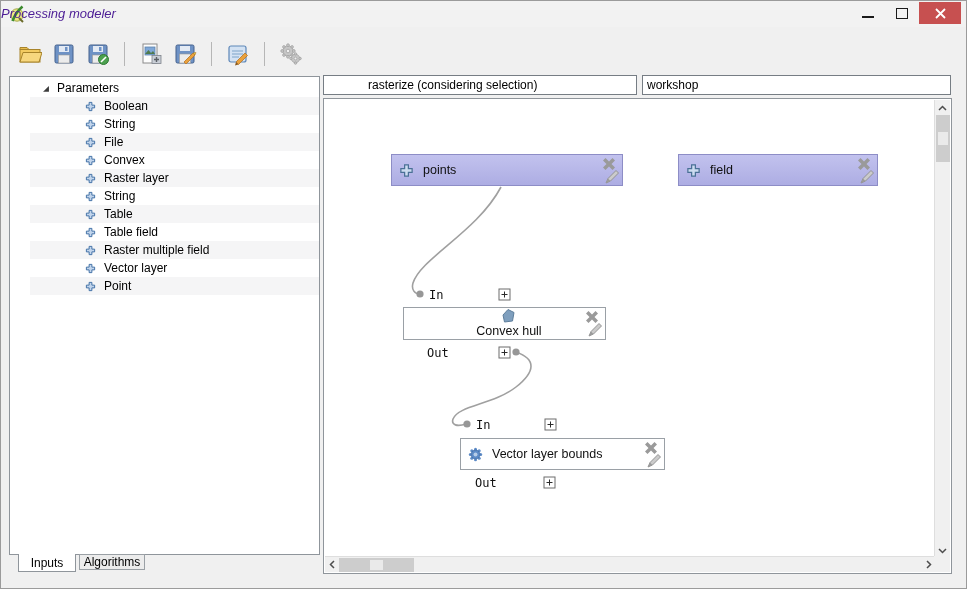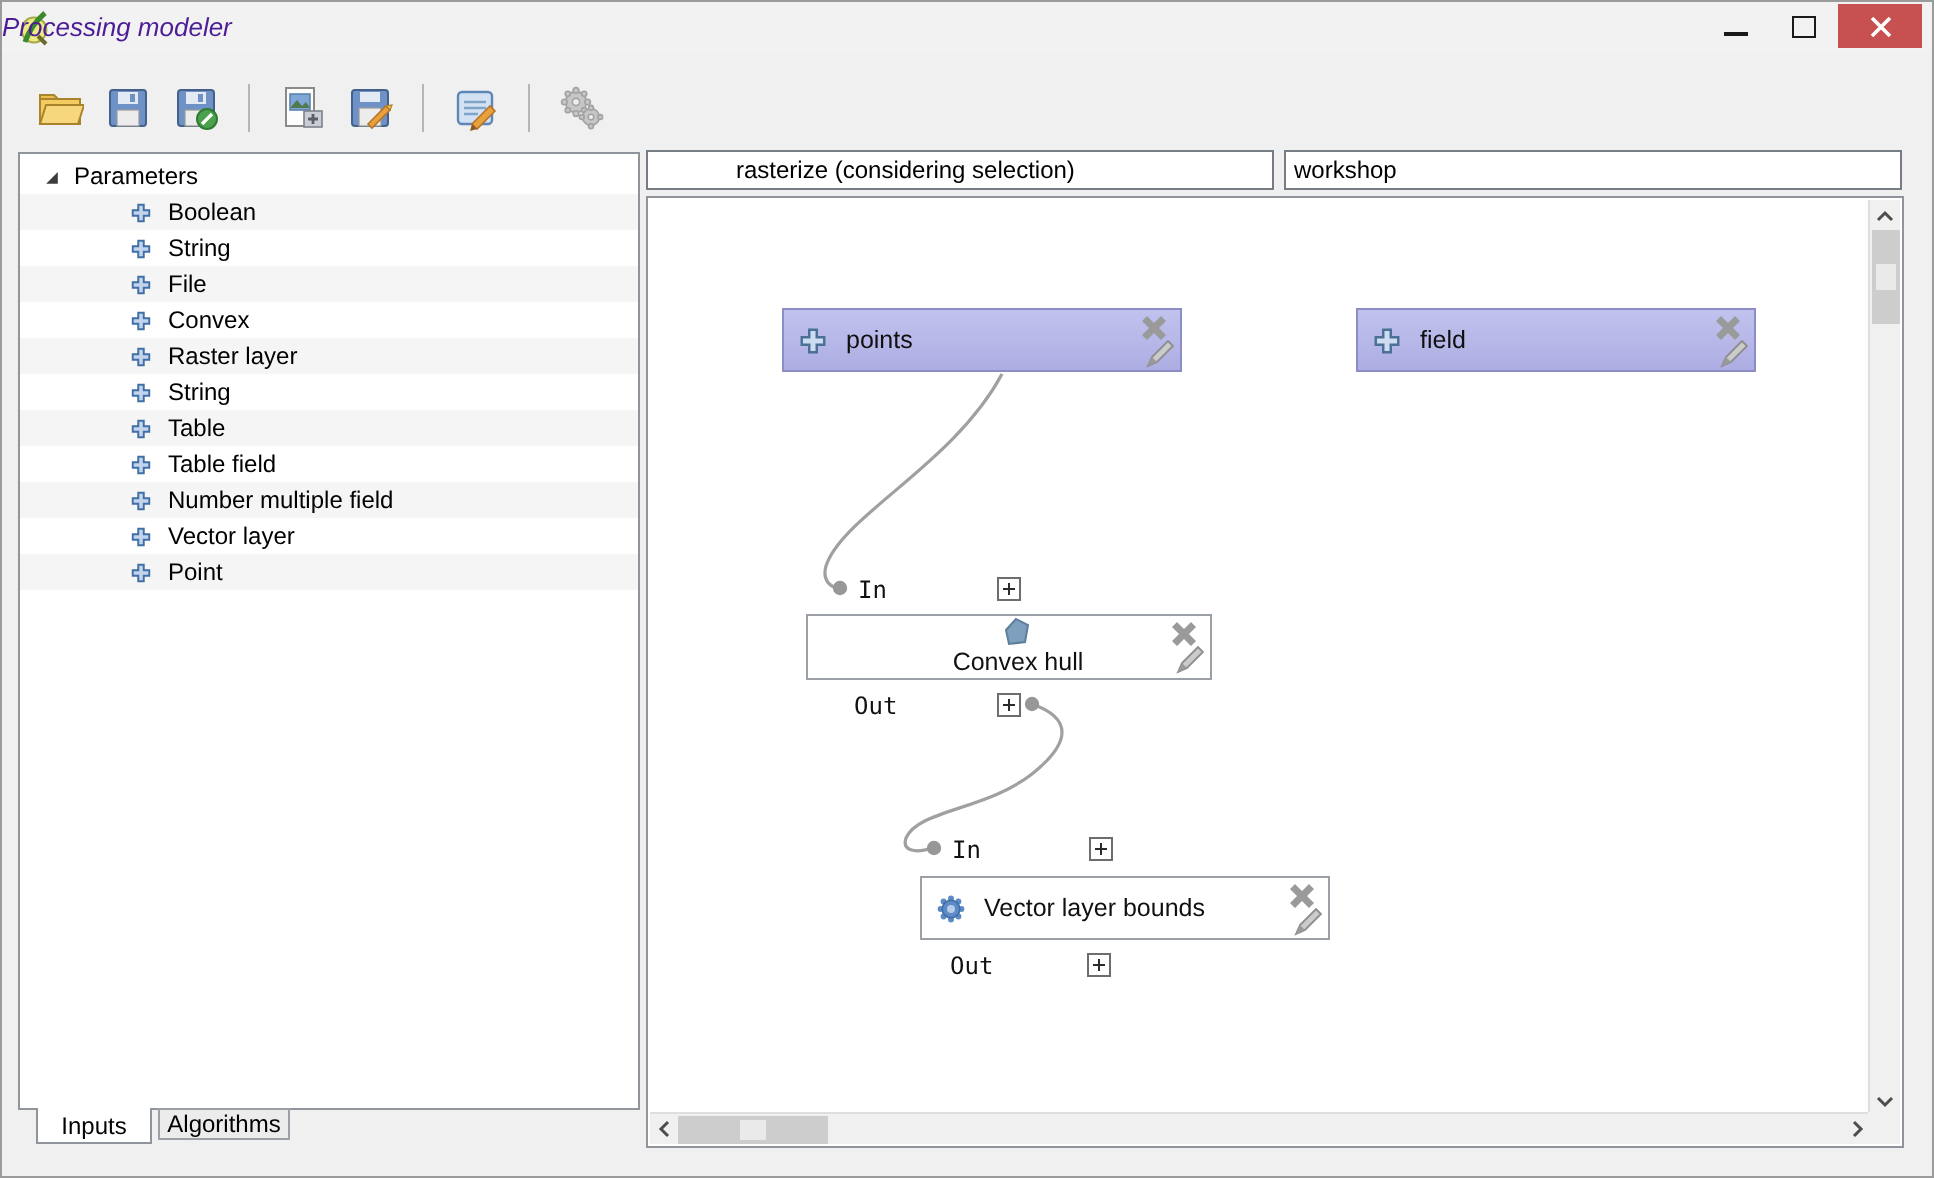--- a/index.html
+++ b/index.html
@@ -14,21 +14,21 @@
   .btn-max{left:886px;width:30px;}
   .btn-close{left:918px;width:42px;background:#c75050;}
   .min-glyph{width:12px;height:2px;background:#1a1a1a;margin-top:8px;}
   .max-glyph{width:10px;height:9px;border:1.5px solid #1a1a1a;background:transparent;}
   
   .toolbar{position:absolute;left:16px;top:38px;height:30px;display:flex;align-items:center;gap:8px;}
   .tbtn{width:26px;height:28px;display:flex;align-items:center;justify-content:center;}
   .tsep{width:1px;height:24px;background:#b6b6b6;margin:0 5px;}
   
   .left-panel{position:absolute;left:8px;top:75px;width:311px;height:479px;background:#fff;
-              border:1px solid #8f959b;box-sizing:border-box;overflow:hidden;}
+              border:1px solid #8f959b;box-sizing:border-box;overflow:hidden;padding-left:20px;}
   .tree{padding-top:2px;}
   .trow{height:18px;line-height:18px;font-size:12px;color:#000;display:flex;align-items:center;white-space:nowrap;}
   .trow.child:nth-child(even){background:#f5f5f6;}
   .tree-expander{margin-left:11px;width:12px;display:inline-flex;}
   .root-label{margin-left:4px;}
   .tplus{margin-left:55px;display:inline-flex;}
   .child-label{margin-left:8px;}
   
   .tab{position:absolute;font-size:12px;display:flex;align-items:center;justify-content:center;box-sizing:border-box;}
   .tab-inputs{left:17px;top:553px;width:58px;height:18px;background:#fff;border:1px solid #8f959b;border-top:none;z-index:3;}
@@ -244,21 +244,21 @@
             </svg>
           </span>
         <span class="child-label">Table field</span>
       </div>
       <div class="trow child">
         <span class="tplus">
             <svg width="11" height="11" viewBox="0 0 16 16">
               <path d="M6,2 h4 v4 h4 v4 h-4 v4 h-4 v-4 h-4 v-4 h4 z" fill="#c2d5ec" stroke="#3f6fa5" stroke-width="1.4"></path>
             </svg>
           </span>
-        <span class="child-label">Number multiple field</span>
+        <span class="child-label">Raster multiple field</span>
       </div>
       <div class="trow child">
         <span class="tplus">
             <svg width="11" height="11" viewBox="0 0 16 16">
               <path d="M6,2 h4 v4 h4 v4 h-4 v4 h-4 v-4 h-4 v-4 h4 z" fill="#c2d5ec" stroke="#3f6fa5" stroke-width="1.4"></path>
             </svg>
           </span>
         <span class="child-label">Vector layer</span>
       </div>
       <div class="trow child">
@@ -311,21 +311,21 @@
         <path d="M222.5,324.5 h6 M225.5,321.5 v6" stroke="#2b2b2b" stroke-width="1"></path>
       </g>
 
       <text x="150" y="387" font-family="DejaVu Sans Mono, monospace" font-size="12" fill="#111">Out</text>
       <g>
         <rect x="219" y="377" width="11" height="11" fill="#fff" stroke="#6d6d6d" stroke-width="1"></rect>
         <path d="M221.5,382.5 h6 M224.5,379.5 v6" stroke="#2b2b2b" stroke-width="1"></path>
       </g>
     </svg>
 
-    <div class="node input-node" style="left:67px;top:55px;width:200px;height:32px;">
+    <div class="node input-node" style="left:67px;top:55px;width:232px;height:32px;">
       <span class="nicon">
         <svg width="15" height="15" viewBox="0 0 16 16">
             <path d="M6,2 h4 v4 h4 v4 h-4 v4 h-4 v-4 h-4 v-4 h4 z" fill="#cddcf0" stroke="#4a7096" stroke-width="1.3"></path>
           </svg>
       </span>
       <span class="nlabel">points</span>
       <span class="node-x">
         <svg width="14" height="14" viewBox="0 0 14 14">
             <path d="M3.5,1 L7,4.5 L10.5,1 L13,3.5 L9.5,7 L13,10.5 L10.5,13 L7,9.5 L3.5,13 L1,10.5 L4.5,7 L1,3.5 Z" fill="#9a9a9a"></path>
           </svg>

